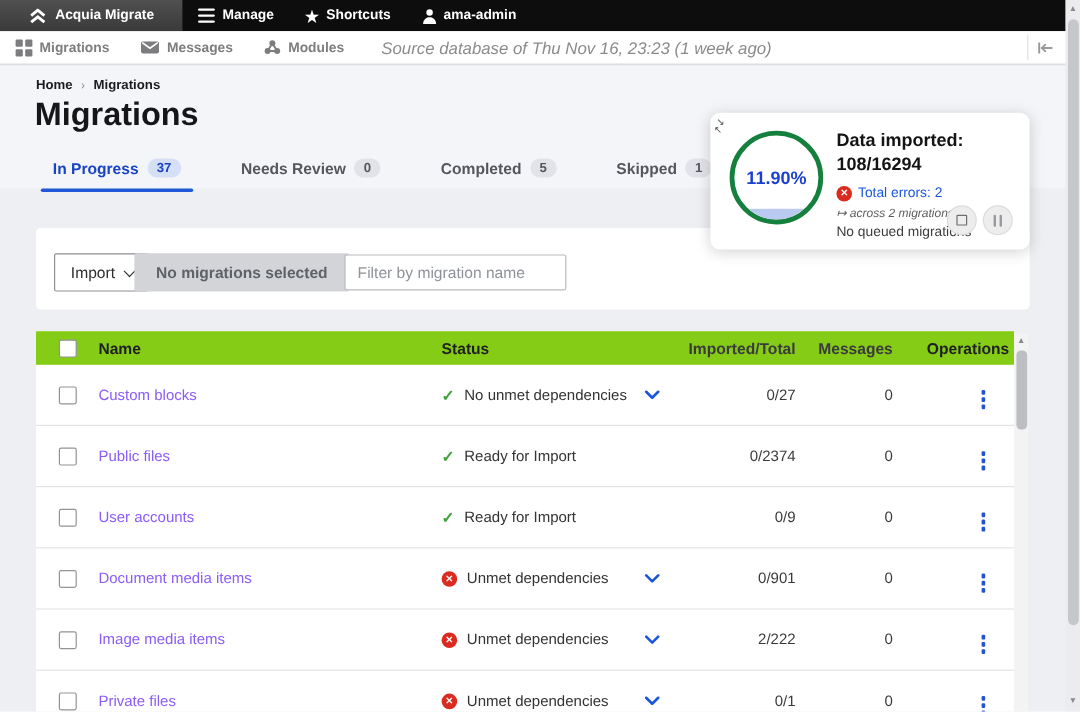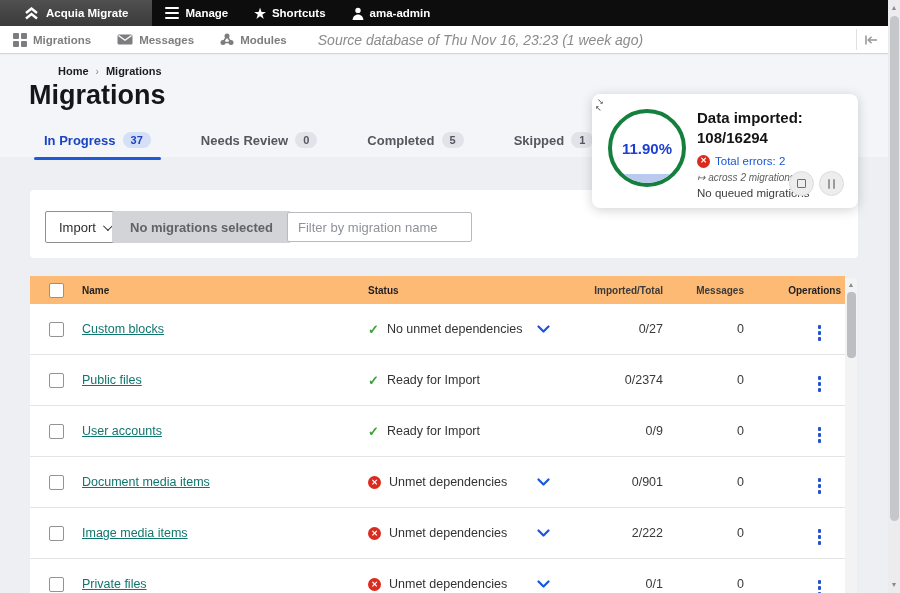--- a/index.html
+++ b/index.html
@@ -32,21 +32,21 @@
   
   .page-scrollbar { position:absolute; right:0; top:0; width:12px; height:593px; background:#ececee; }
   .page-scrollbar .arrow { position:absolute; left:0; width:12px; height:12px; color:#8a8a8e;
                            font-size:7px; text-align:center; line-height:12px; }
   .page-scrollbar .thumb { position:absolute; left:1.5px; width:9px; top:16px; height:505px;
                            background:#c6c7ca; border-radius:5px; }
 
   
   .page-head-bg { position:absolute; top:55px; left:0; width:888px; height:102px; background:#f4f5f8; }
   .breadcrumb { position:absolute; top:65px; left:30px; font-size:11px; font-weight:bold;
-                color:#1c1c1e; display:flex; align-items:center; gap:7px;margin-left:28px; }
+                color:#1c1c1e; display:flex; align-items:center; gap:7px; }
   .breadcrumb .sep { color:#8b8b8e; font-weight:normal; font-size:10px; }
   .page-title { position:absolute; top:80px; left:29px; font-size:27px; font-weight:800; color:#161618; }
 
   
   .tab-bar { position:absolute; top:123px; left:40px; display:flex; gap:42px; height:34px; }
   .tab { display:flex; align-items:center; gap:7px; font-size:13px; font-weight:bold;
          color:#55565e; cursor:pointer; position:relative; padding:0 4px; }
   .tab .tab-count { background:#e2e3e8; color:#55565e; font-size:11px; font-weight:bold;
                     padding:2px 8px; border-radius:10px; }
   .tab.active { color:#1843c4; }
@@ -96,28 +96,28 @@
                   background:#d2d4d8; border:none; border-radius:2px; font-size:13px;
                   font-weight:bold; color:#5f6267; font-family:inherit; }
   .filter-input { position:absolute; left:257px; top:22px; width:185px; height:30px;
                   border:1px solid #b9babf; border-radius:2px; padding:0 10px; font-size:13px;
                   color:#333; font-family:inherit; }
   .filter-input::placeholder { color:#8f9399; }
 
   
   .table-wrap { position:absolute; left:30px; top:276px; width:815px; background:#fff; }
   .t-row { display:grid; grid-template-columns:52px 286px 190px 107px 81px 1fr; align-items:center; }
-  .t-head { background:#fdba74; height:28px; font-size:10px; font-weight:bold; color:#1f1f21; }
+  .t-head { background:#84cc16; height:28px; font-size:13px; font-weight:bold; color:#1f1f21; }
   .t-body-row { height:51px; border-bottom:1px solid #e4e4e6; font-size:12.5px; color:#333; }
   .cell-check { display:flex; justify-content:center; }
   .checkbox { width:15px; height:15px; border:1px solid #939397; border-radius:2px;
               background:#fff; cursor:pointer; }
   .cell-right { text-align:right; padding-right:2px; color:#3a3a3c; }
   .cell-ops { text-align:right; padding-right:24px; }
-  .name-link { color:#0f766e; text-decoration:underline; cursor:pointer; }
+  .name-link { color:#8b5cf6; cursor:pointer; }
   .cell-status { display:flex; align-items:center; gap:8px; position:relative; padding-right:26px; }
   .status-ok-icon { color:#3da23a; font-weight:bold; font-size:13px; }
   .status-err-icon { width:13px; height:13px; background:#d92b1f; border-radius:50%; color:#fff;
                      font-size:8px; font-weight:bold; display:flex; align-items:center;
                      justify-content:center; flex:none; }
   .row-chevron { position:absolute; right:8px; cursor:pointer; display:flex; }
   .dots { display:inline-flex; flex-direction:column; gap:2.5px; cursor:pointer; }
   .dots i { width:3.5px; height:3.5px; background:#2453cf; border-radius:1px; }
 
   

